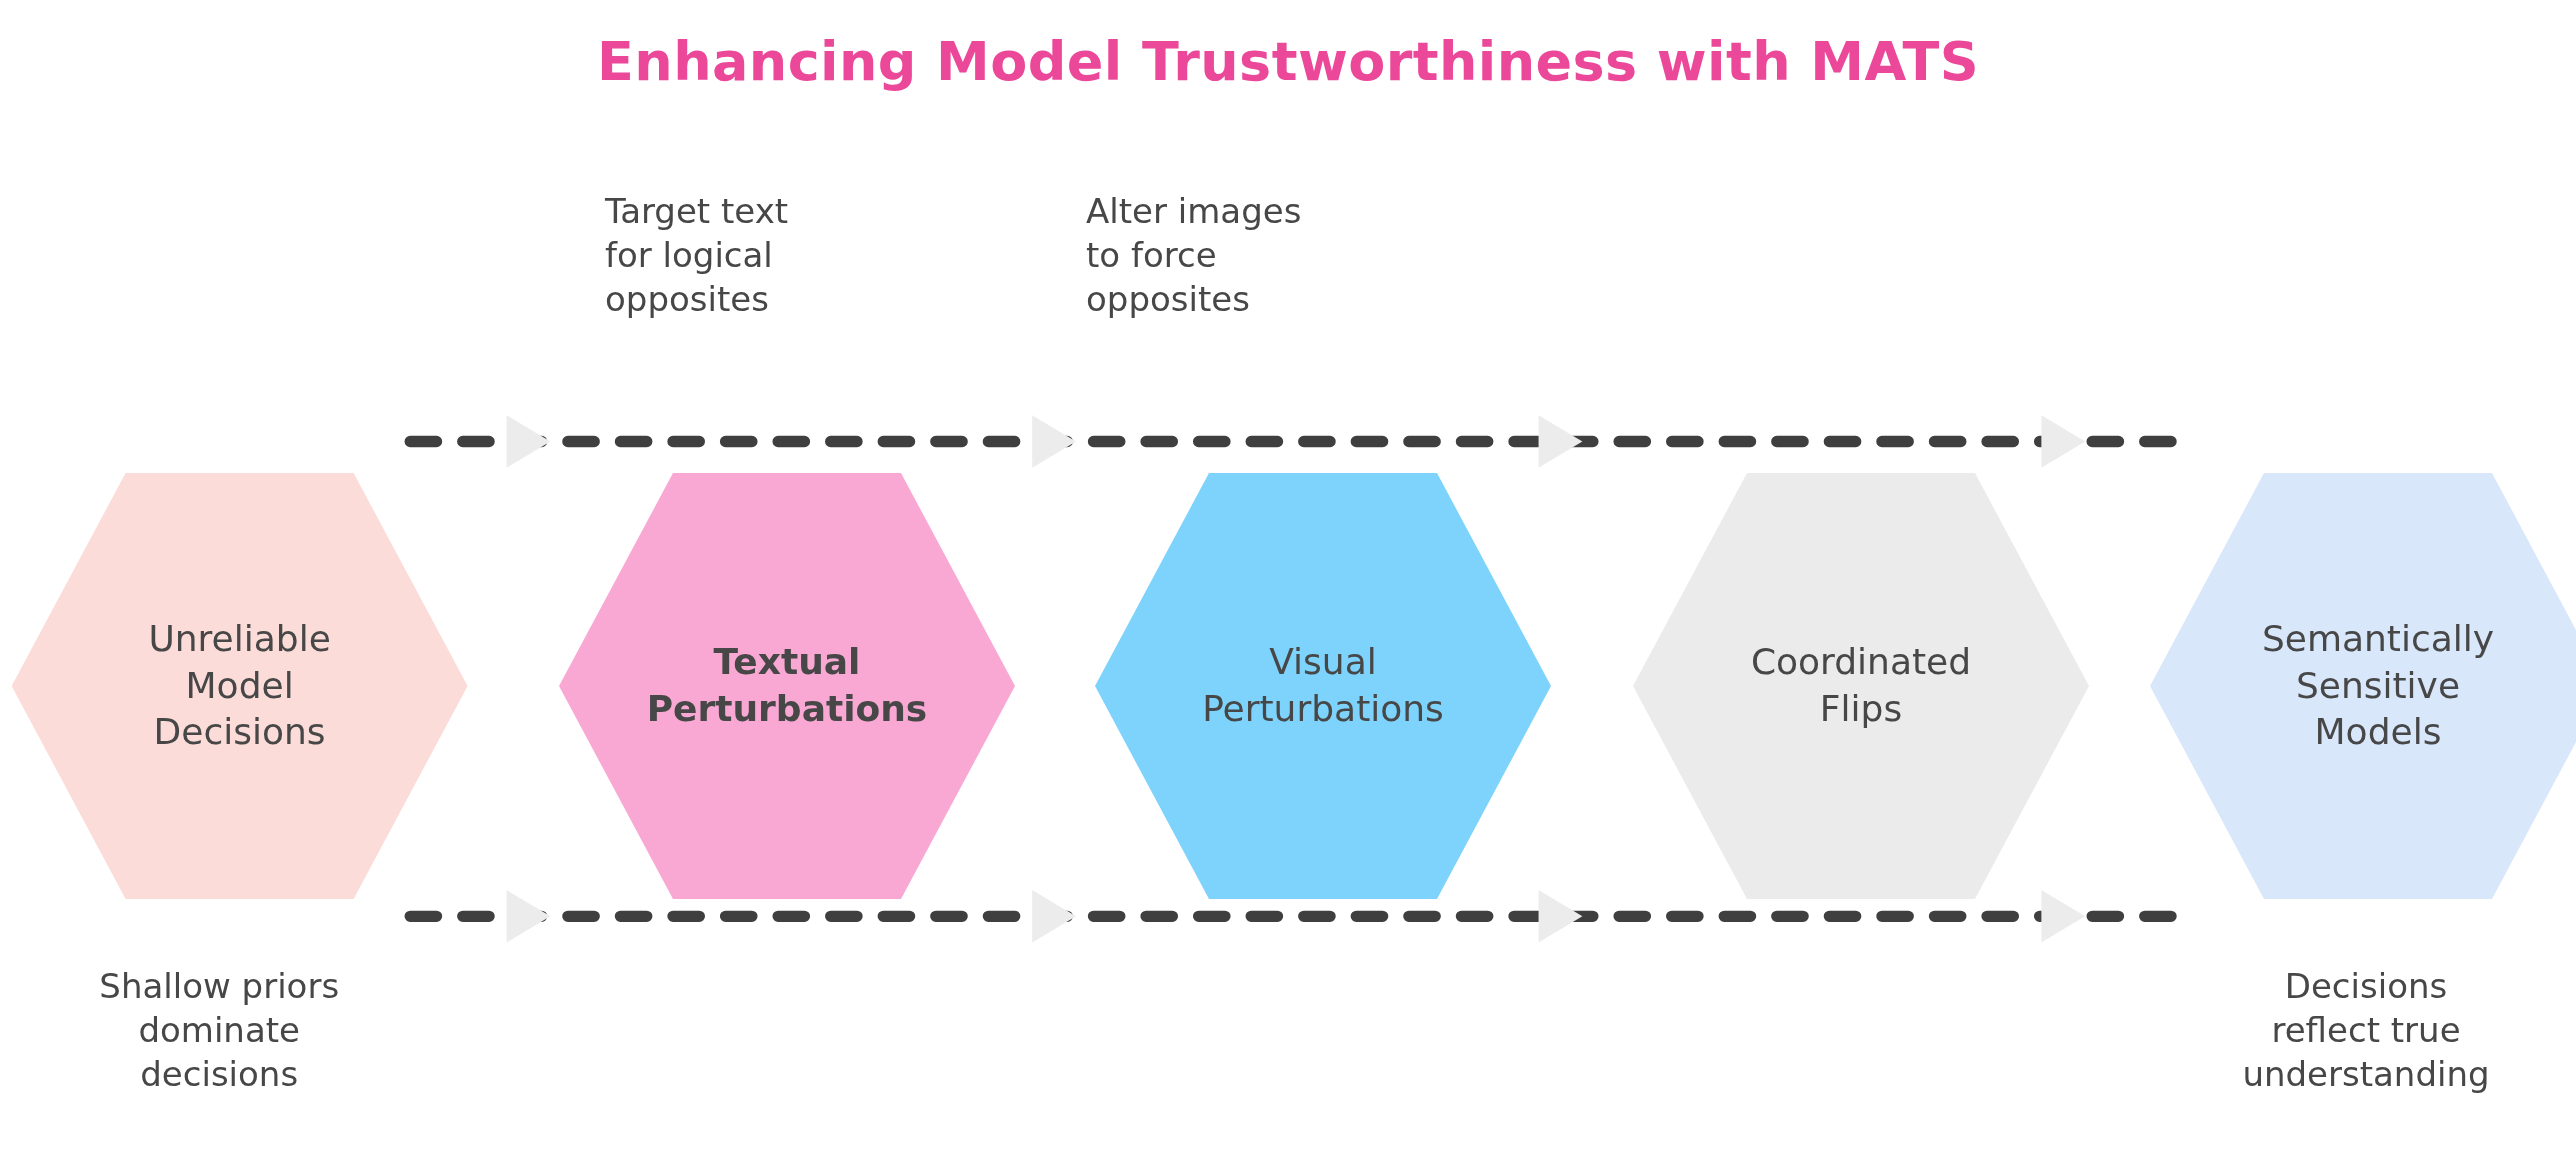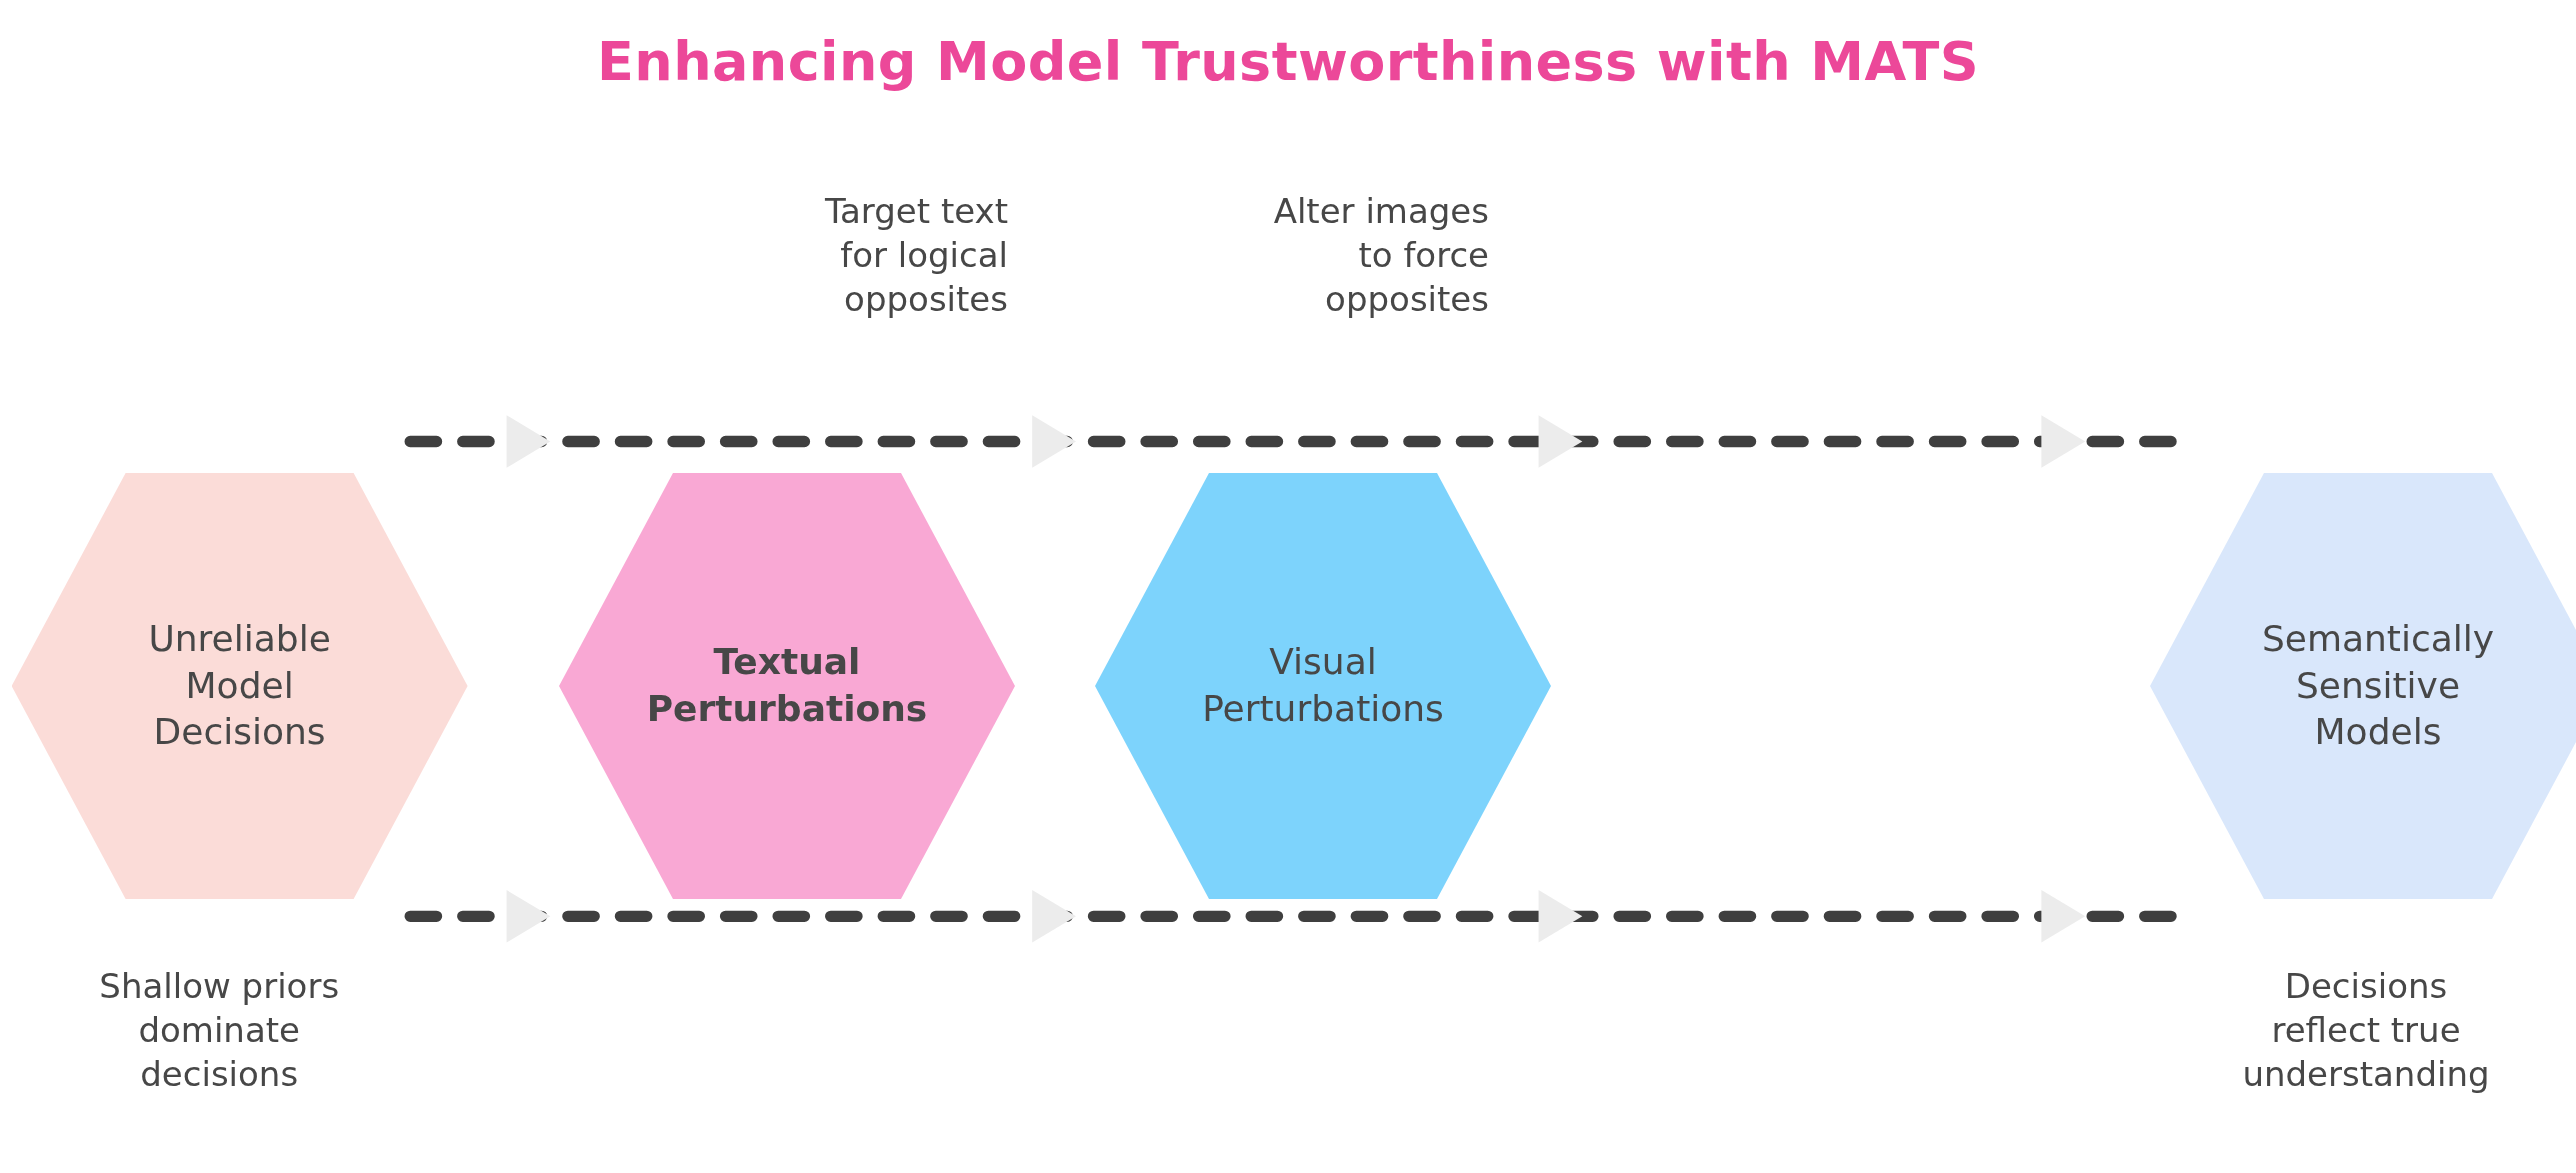--- a/index.html
+++ b/index.html
@@ -49,21 +49,21 @@
   .hex0{left:-4.4px;  background:#fbdcd8;}
   .hex1{left:543px; background:#ebebeb;}
   .hex2{left:1079px;background:#ebebeb;}
   .hex3{left:1617px;background:#ebebeb;}
   .hex4{left:2134px;background:#d9e7fb;}
 
   
   .step-caption{
     position:absolute;
     width:403px;
-    text-align:right;
+    text-align:left;
     font-family:"DejaVu Sans", sans-serif;
     font-size:34px;
     line-height:1.30;
     color:#474747;
     white-space:pre-line;
   }
   .cap-top{top:189px;}
   .cap0{left:605px;}
   .cap1{left:1086px;}
   .cap2{left:1602px;}
@@ -127,20 +127,24 @@
     <div class="hex hex1" style="background: #f9a8d4; font-weight: bold;">
       <div class="hex-label">Textual
 Perturbations</div>
     </div>
 
     <div class="hex hex2" style="background: #7dd3fc;">
       <div class="hex-label">Visual
 Perturbations</div>
     </div>
 
+    <div class="hex hex3" style="background: rgb(235, 235, 235);">
+      <div class="hex-label">Coordinated
+Flips</div>
+    </div>
 
     <div class="hex hex4" style="background: rgb(217, 231, 251);">
       <div class="hex-label">Semantically
 Sensitive
 Models</div>
     </div>
 
   </div>
 
   <div class="outcome-caption out0">Shallow priors

